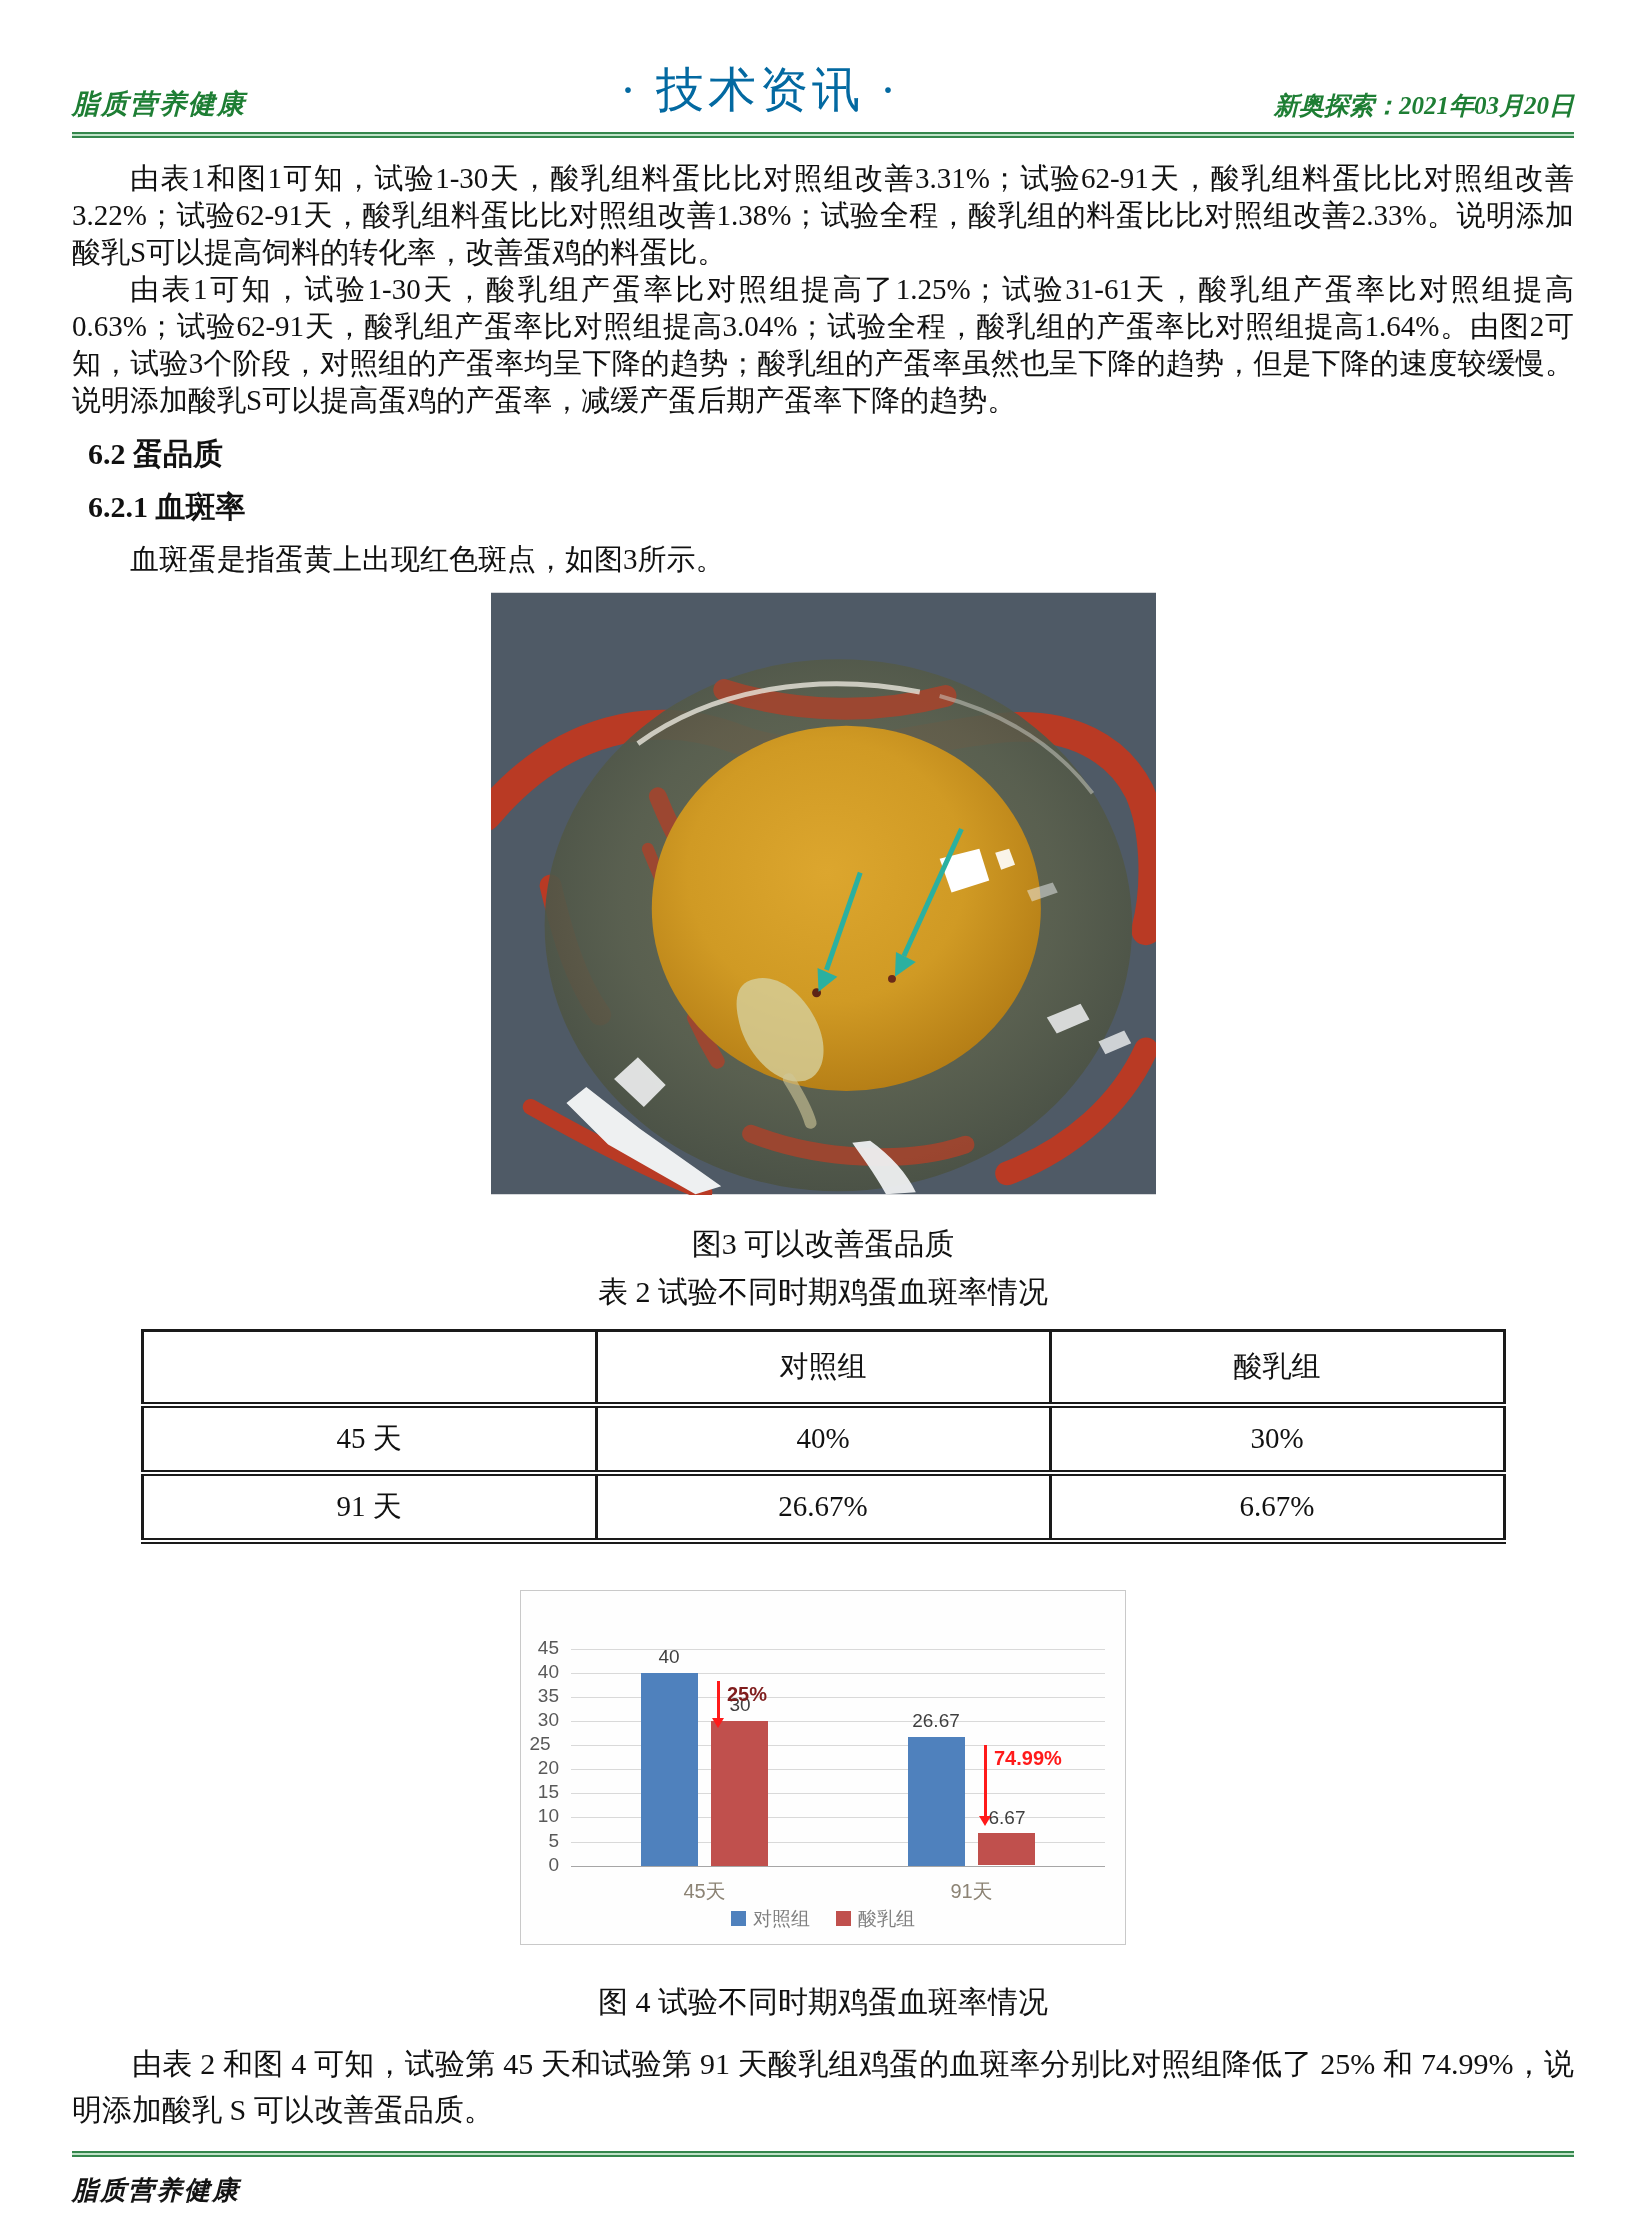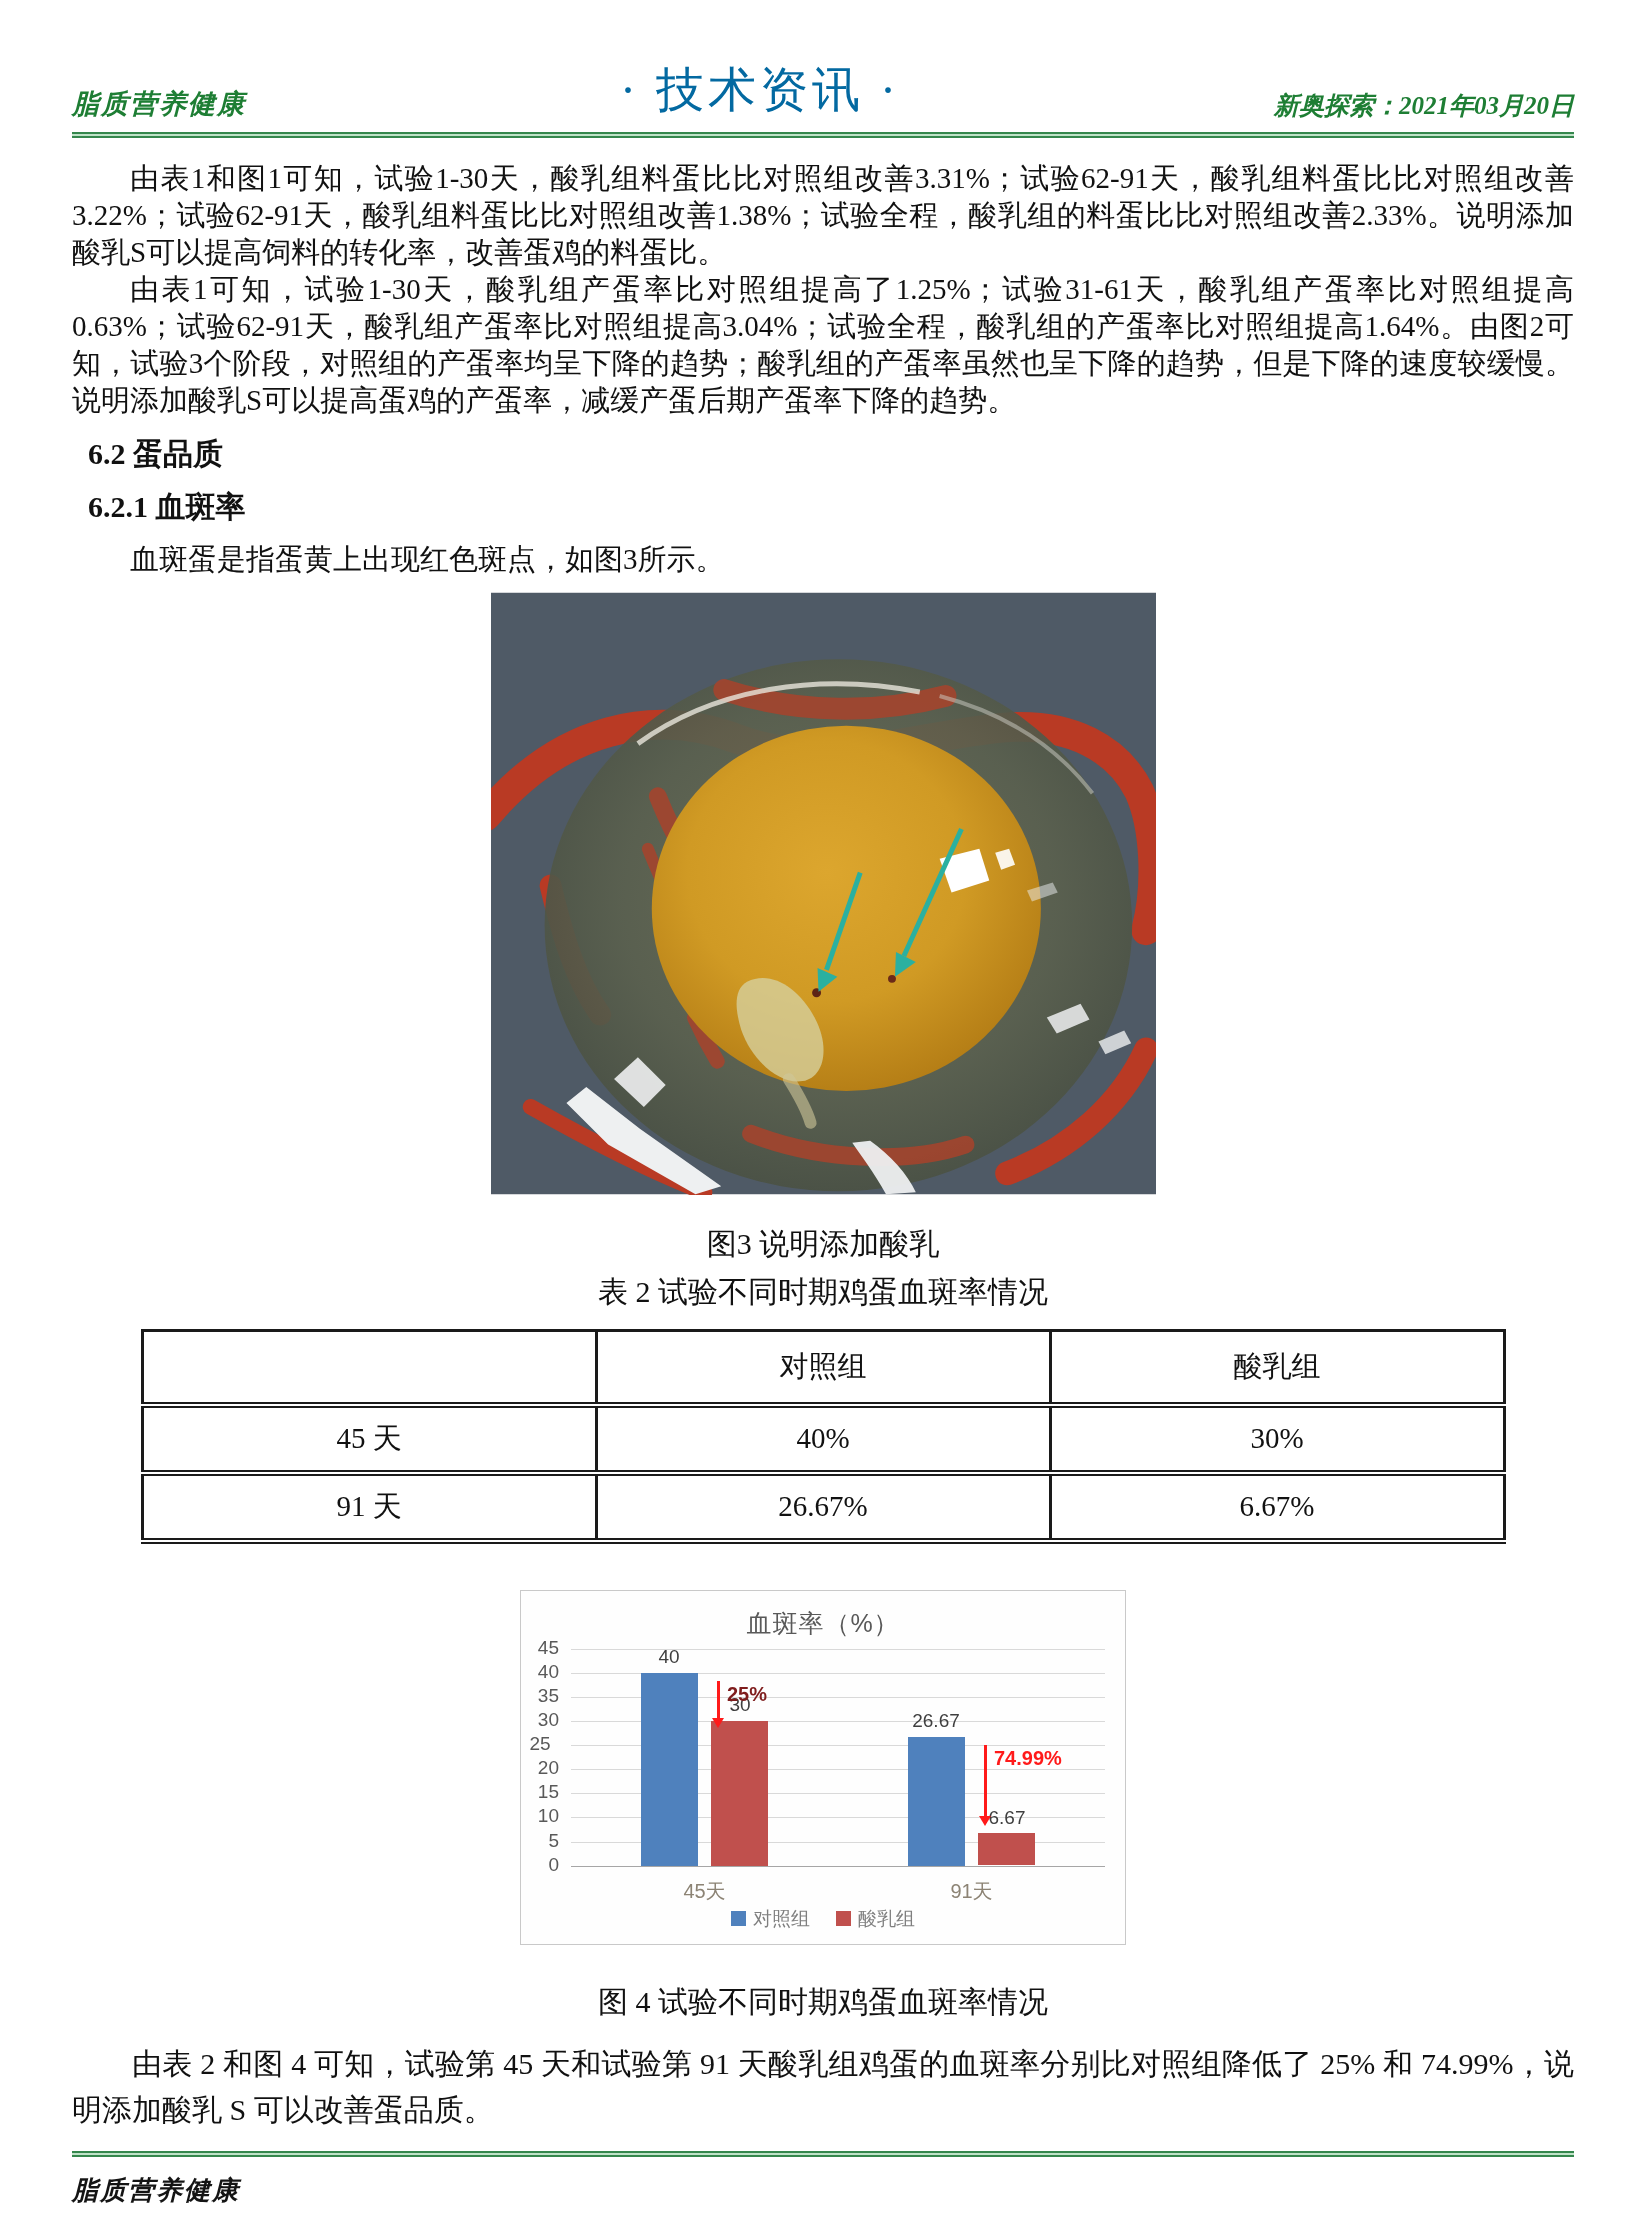--- a/index.html
+++ b/index.html
@@ -139,21 +139,21 @@
         <path d="M 96 498 L 150 540 L 232 598 L 206 606 L 118 556 L 76 514 Z"></path>
         <path d="M 148 468 L 176 496 L 154 518 L 124 490 Z" opacity="0.9"></path>
         <path d="M 382 552 C 402 566 420 586 428 604 L 398 606 C 386 584 372 566 364 554 Z" opacity="0.95"></path>
         <path d="M 560 428 l 34 -14 l 9 16 l -33 14 Z" opacity="0.85"></path>
         <path d="M 612 452 l 26 -11 l 7 13 l -26 11 Z" opacity="0.8"></path>
         <path d="M 540 300 l 26 -8 l 5 10 l -26 9 Z" opacity="0.5"></path>
       </g>
     </svg>
   </div>
 
-  <p class="caption cap3">图3 说明添加酸乳</p>
+  <p class="caption cap3">图3 可以改善蛋品质</p>
   <p class="caption capT2">表 2 试验不同时期鸡蛋血斑率情况</p>
 
   <table class="t2">
     <tbody>
       <tr class="hrow">
         <td></td>
         <td>对照组</td>
         <td>酸乳组</td>
       </tr>
       <tr class="r1">
@@ -163,21 +163,20 @@
       </tr>
       <tr class="r2">
         <td>91 天</td>
         <td>26.67%</td>
         <td>6.67%</td>
       </tr>
     </tbody>
   </table>
 
   <div class="chart-box" id="chart-canvas">
-    <div class="chart-title">血斑率（%）</div>
     <div id="chart-legend">
         <span class="legend-item">
           <span class="legend-swatch" style="background: rgb(79, 129, 189);"></span>
           <span>对照组</span>
         </span>
         <span class="legend-item">
           <span class="legend-swatch" style="background: rgb(192, 80, 77);"></span>
           <span>酸乳组</span>
         </span>
       </div>

